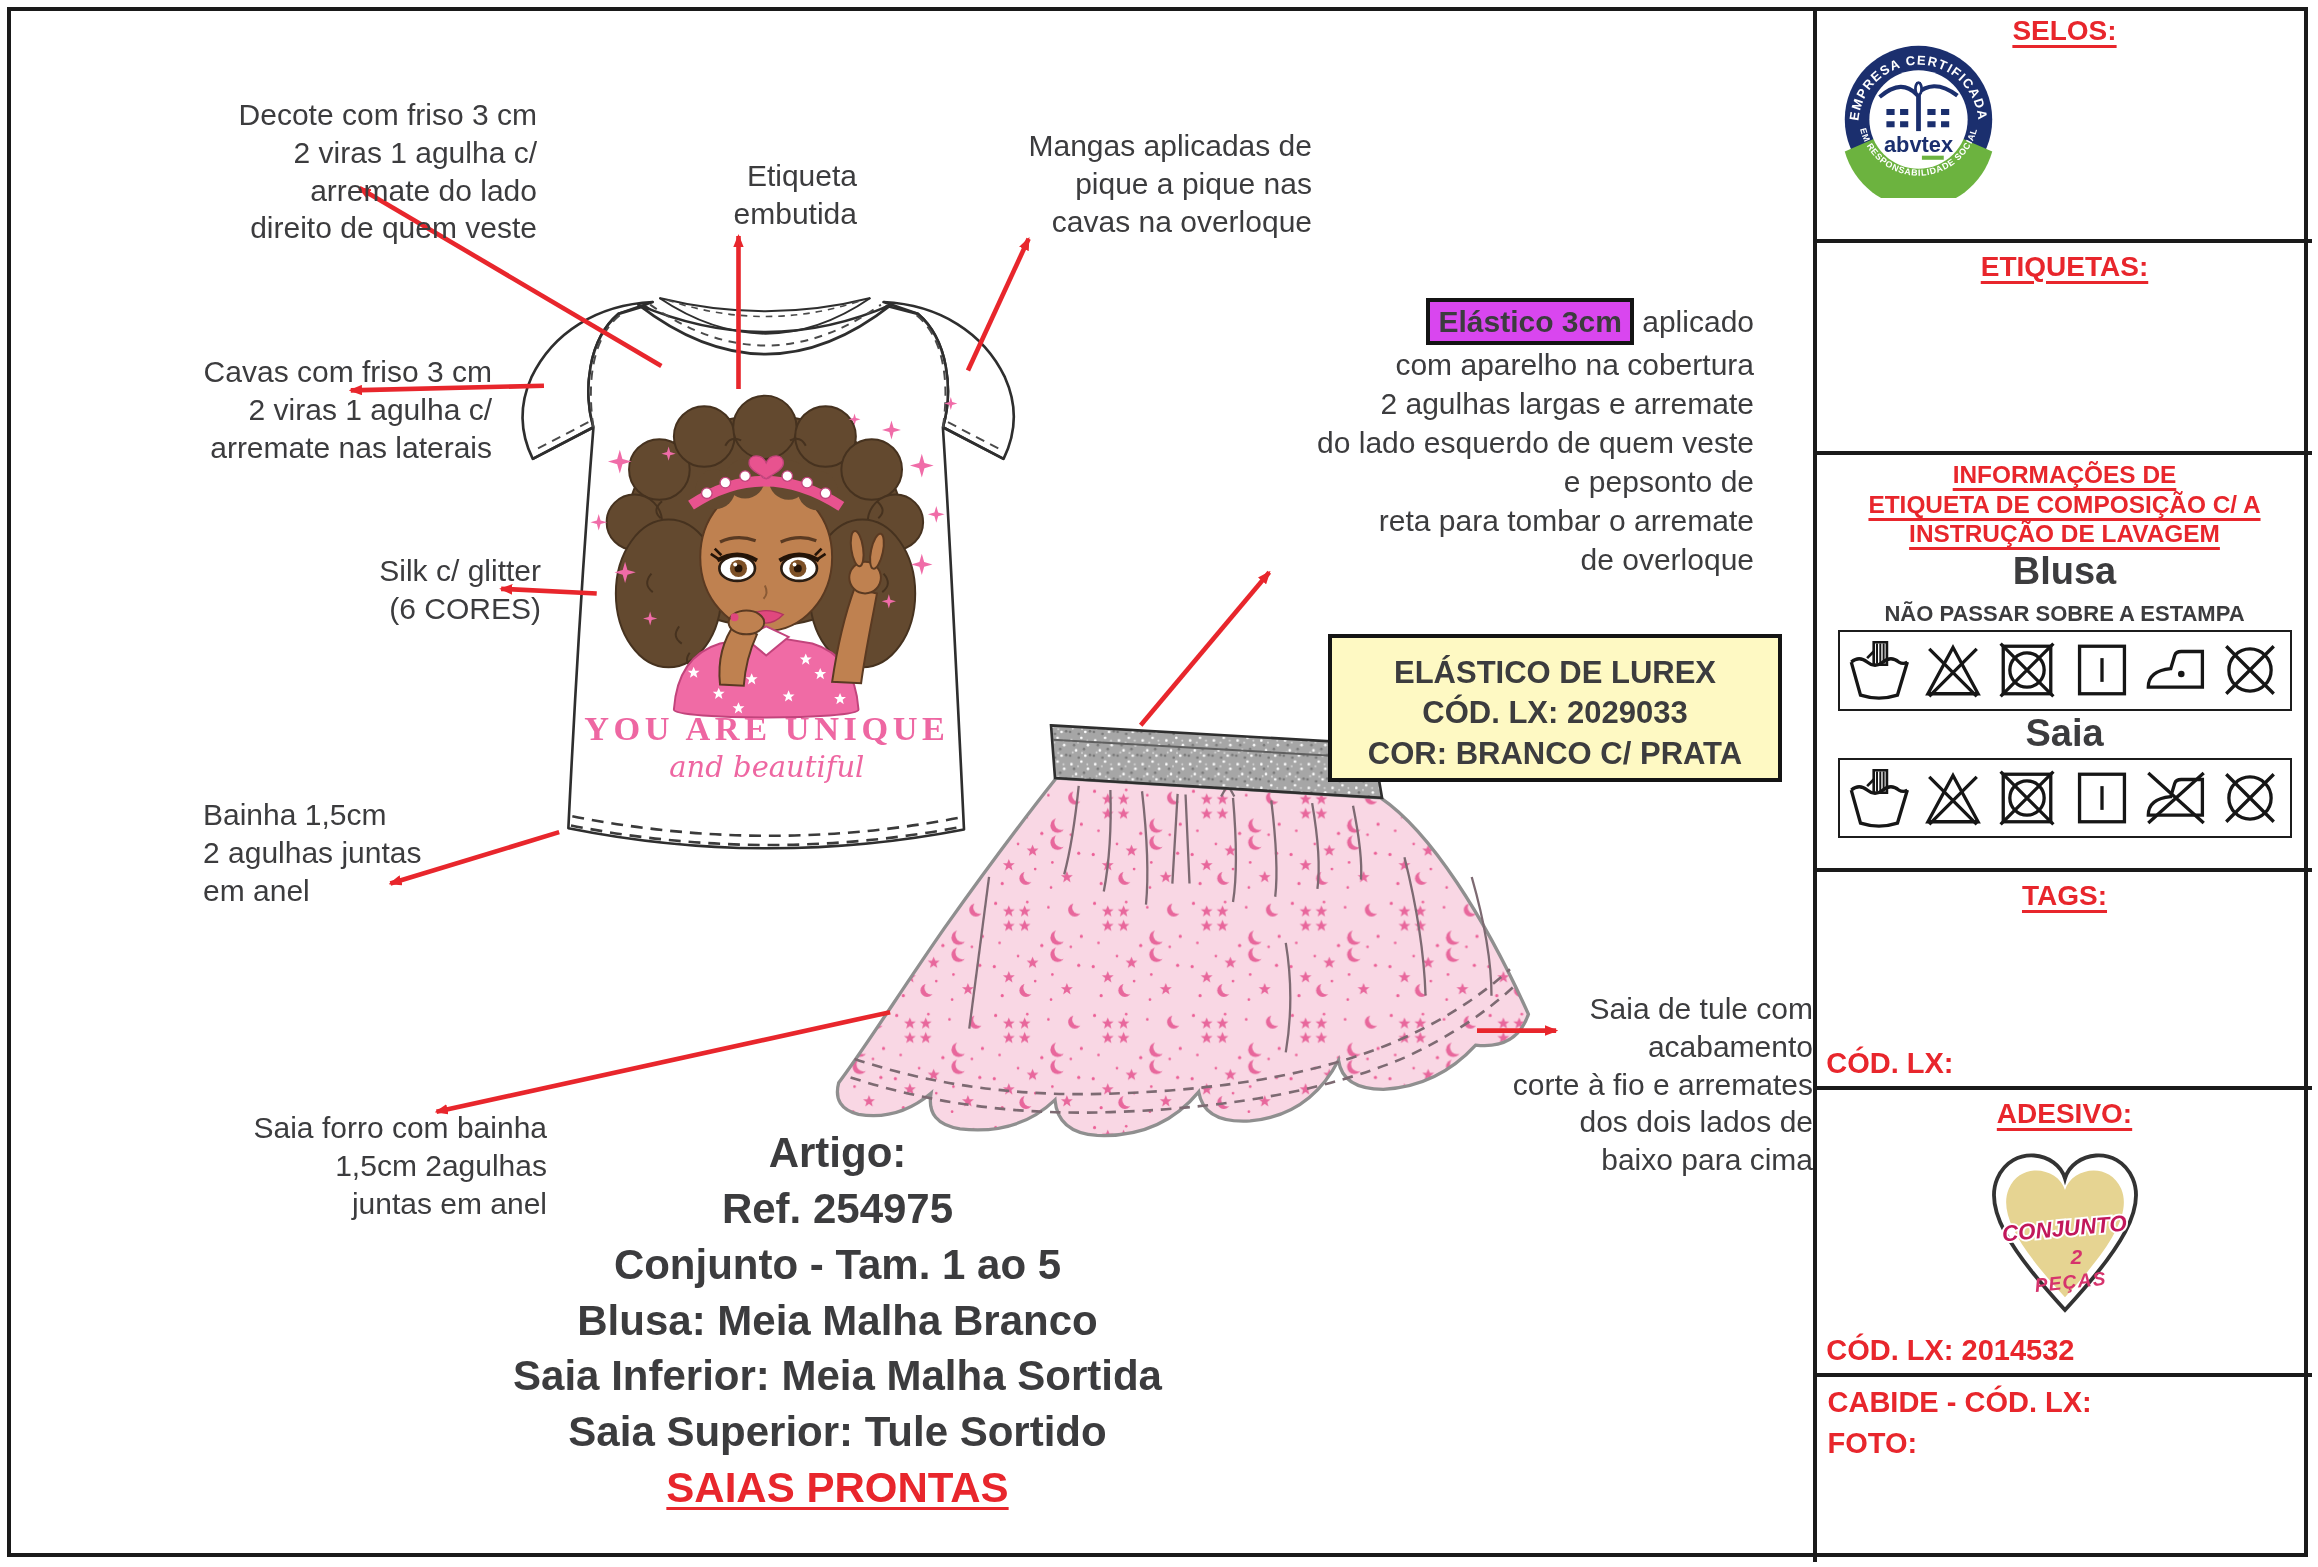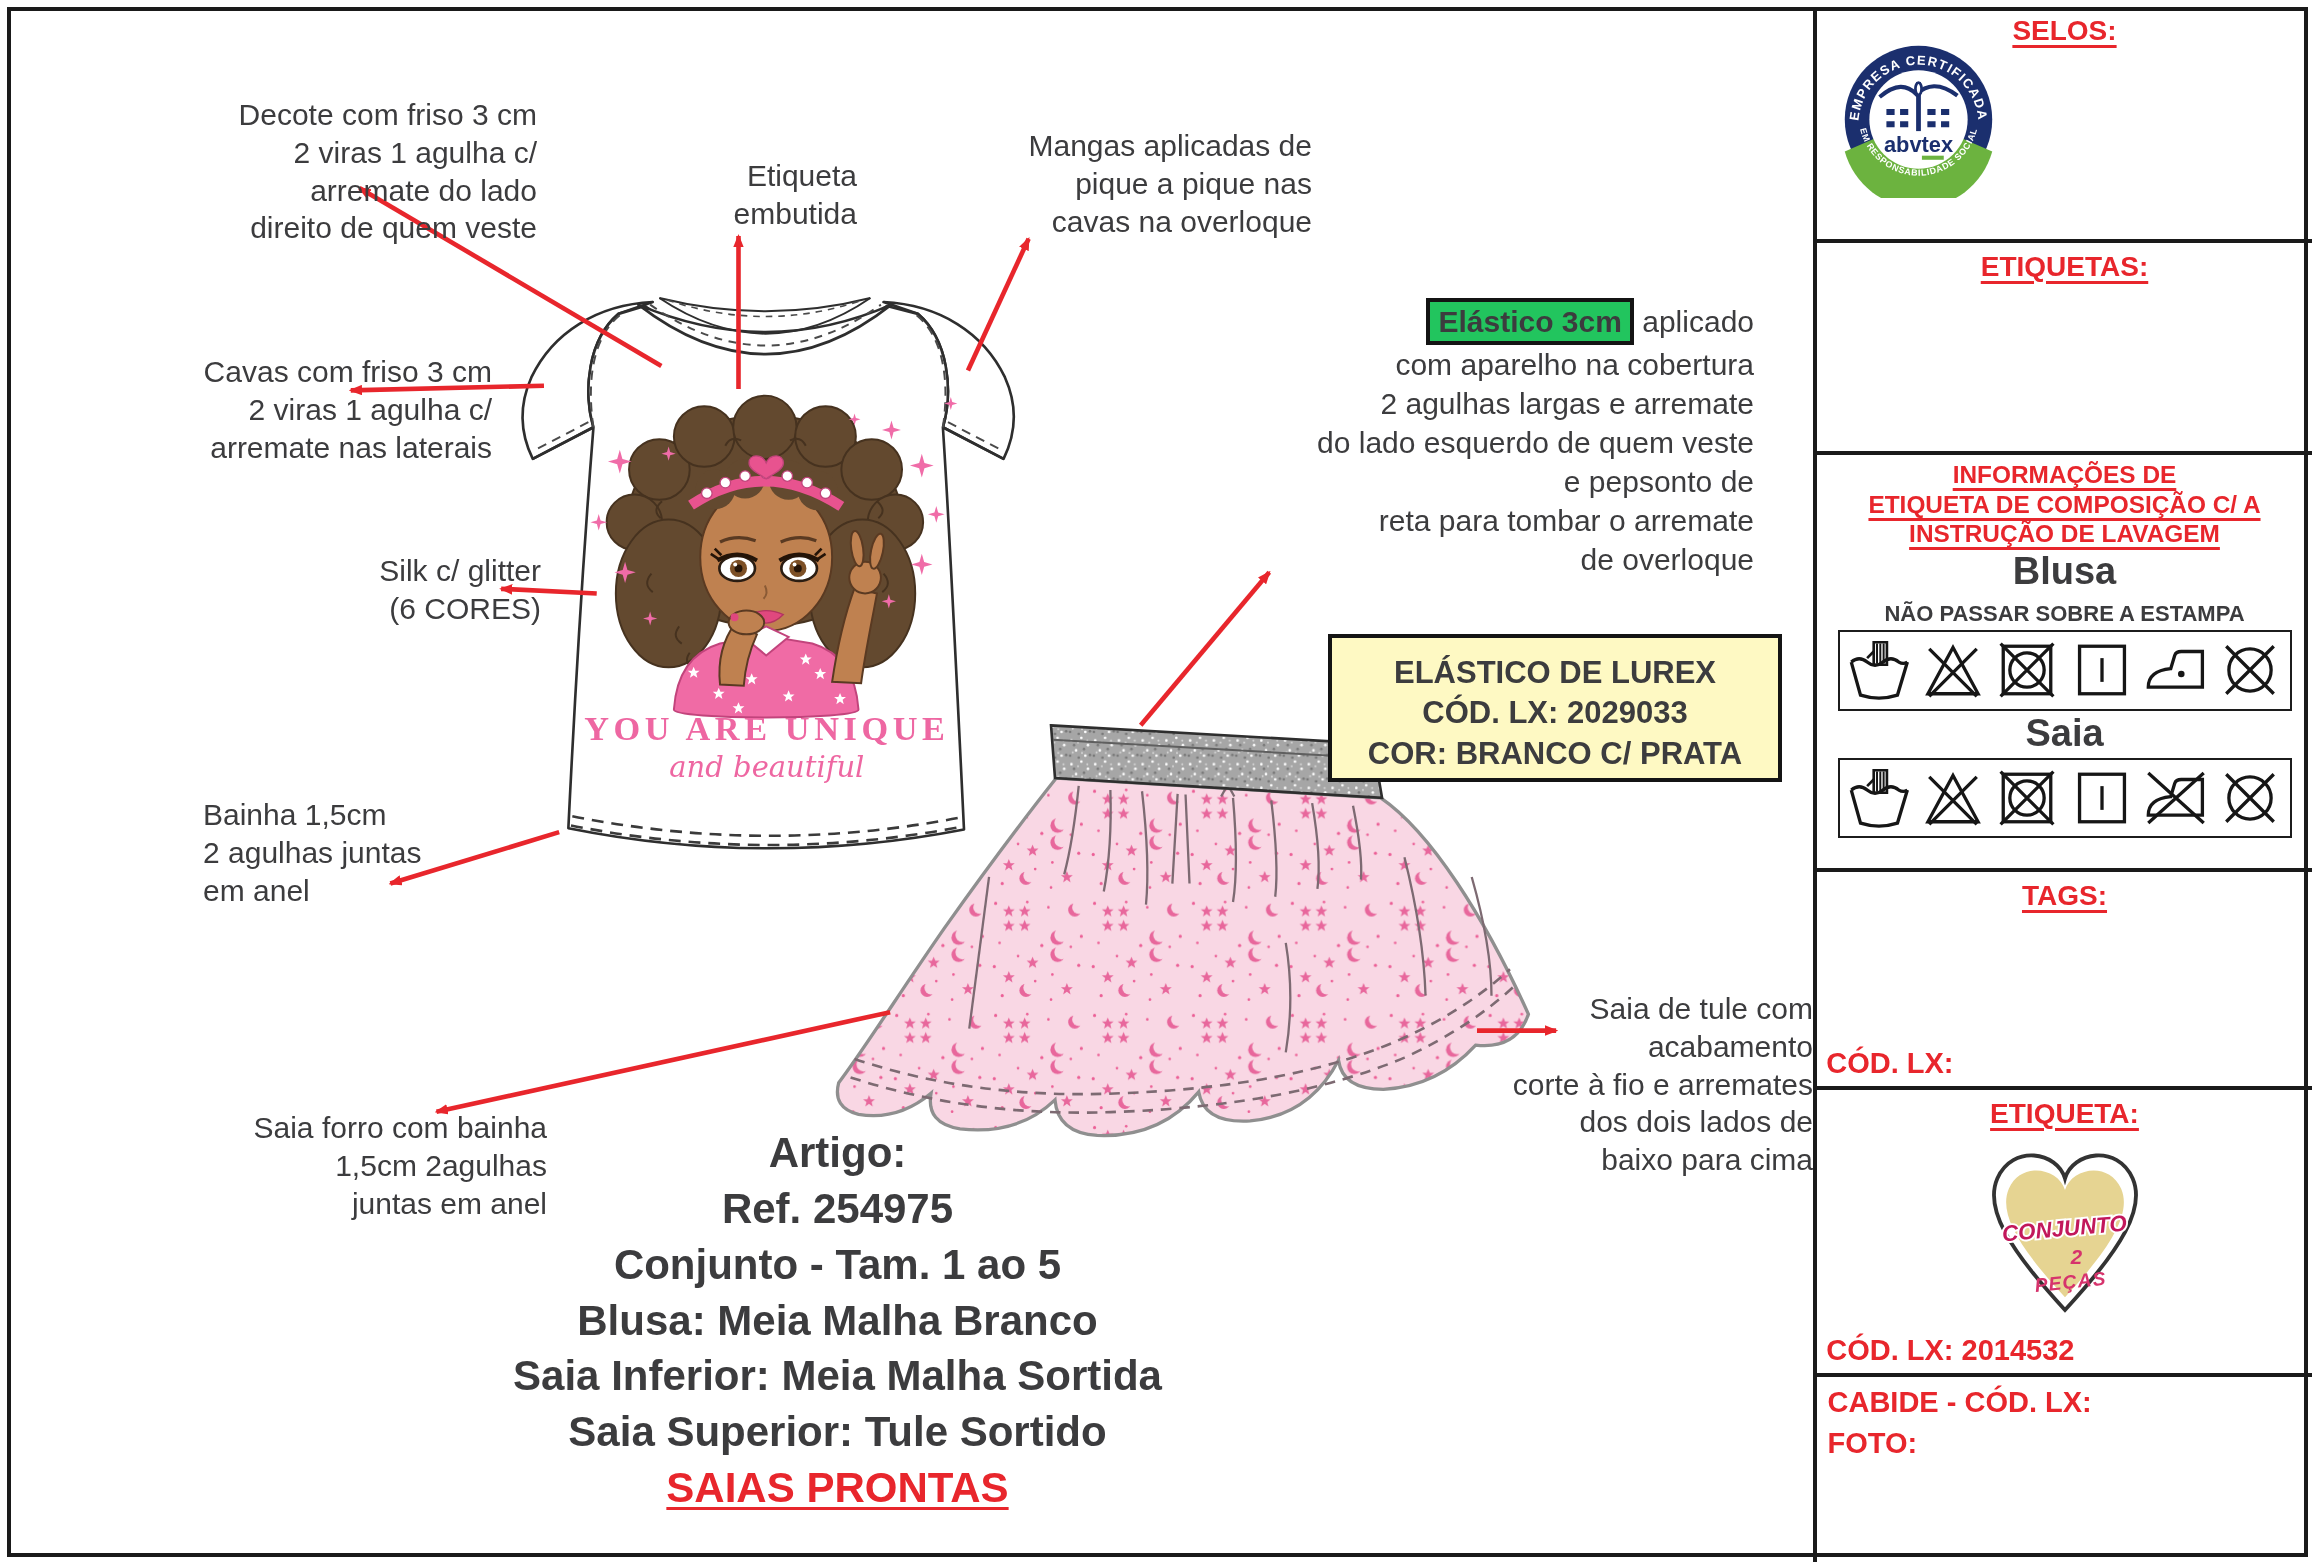--- a/index.html
+++ b/index.html
@@ -14,21 +14,21 @@
   .ann{position:absolute; font-size:30px; line-height:1.26; text-align:right; color:#3c3c3e;}
   #ann-decote{left:76px; top:96px; width:461px;}
   #ann-etiqueta{left:620px; top:157px; width:237px;}
   #ann-mangas{left:883px; top:127px; width:429px;}
   #ann-cavas{left:63px; top:353px; width:429px;}
   #ann-silk{left:198px; top:552px; width:343px;}
   #ann-bainha{left:203px; top:796px; width:343px; text-align:left;}
   #ann-saia-forro{left:92px; top:1109px; width:455px;}
   #ann-saia-tule{left:1404px; top:990px; width:409px;}
   #ann-elastico{left:1187px; top:298px; width:567px; line-height:1.30;}
-  .hl{display:inline-block; background:#22c55e; border:4px solid #141414; padding:0 8px; font-weight:bold;}
+  .hl{display:inline-block; background:#d946ef; border:4px solid #141414; padding:0 8px; font-weight:bold;}
   #lurex-box{position:absolute; left:1328px; top:634px; width:454px; height:148px; box-sizing:border-box;
     background:#fef9c3; border:4.6px solid #141414; font-weight:bold; font-size:31px; line-height:1.32;
     text-align:center; padding-top:14.5px;}
   #artigo{position:absolute; left:396px; top:1125px; width:883px; text-align:center;
     font-weight:bold; font-size:42px; line-height:1.33; color:#3c3c3e;}
   .red{color:#e8262c;}
   .u-red{text-decoration:underline; text-decoration-color:#e8262c; text-decoration-thickness:3.3px; text-underline-offset:5.3px;}
   
   .sidebar{position:absolute; left:1813px; top:6.6px; width:499px; height:1555px; box-sizing:border-box;
     border-left:4.6px solid #1a1a1a; display:flex; flex-direction:column;}
@@ -431,21 +431,21 @@
           </svg>
       </div>
     </div>
 
     <div class="section" id="sec-tags">
       <span class="sec-title">TAGS:</span>
       <div class="corner-label">CÓD. LX:</div>
     </div>
 
     <div class="section" id="sec-adesivo">
-      <span class="sec-title">ETIQUETA:</span>
+      <span class="sec-title">ADESIVO:</span>
       <svg id="heart-svg" viewBox="0 0 260 290">
         <path d="M130,62 C118,20 48,8 24,62 C4,108 40,170 130,268 C220,170 256,108 236,62 C212,8 142,20 130,62 Z" fill="#ffffff" stroke="#333333" stroke-width="6"></path>
         <path d="M130,80 C120,46 62,34 42,78 C26,116 56,168 130,248 C204,168 234,116 218,78 C198,34 140,46 130,80 Z" fill="#e6d492"></path>
         <text x="130" y="152" text-anchor="middle" transform="rotate(-5 130 152)" font-family="Liberation Sans, sans-serif" font-weight="bold" font-style="italic" font-size="35" fill="#c2185b" stroke="#ffffff" stroke-width="6" paint-order="stroke">CONJUNTO</text>
         <text x="148" y="196" text-anchor="middle" font-family="Liberation Sans, sans-serif" font-weight="bold" font-style="italic" font-size="32" fill="#d6336c">2</text>
         <text x="140" y="234" text-anchor="middle" transform="rotate(-6 140 234)" letter-spacing="2" font-family="Liberation Sans, sans-serif" font-weight="bold" font-style="italic" font-size="30" fill="#d6336c">PEÇAS</text>
       </svg>
       <div class="corner-label">CÓD. LX: 2014532</div>
     </div>
 

